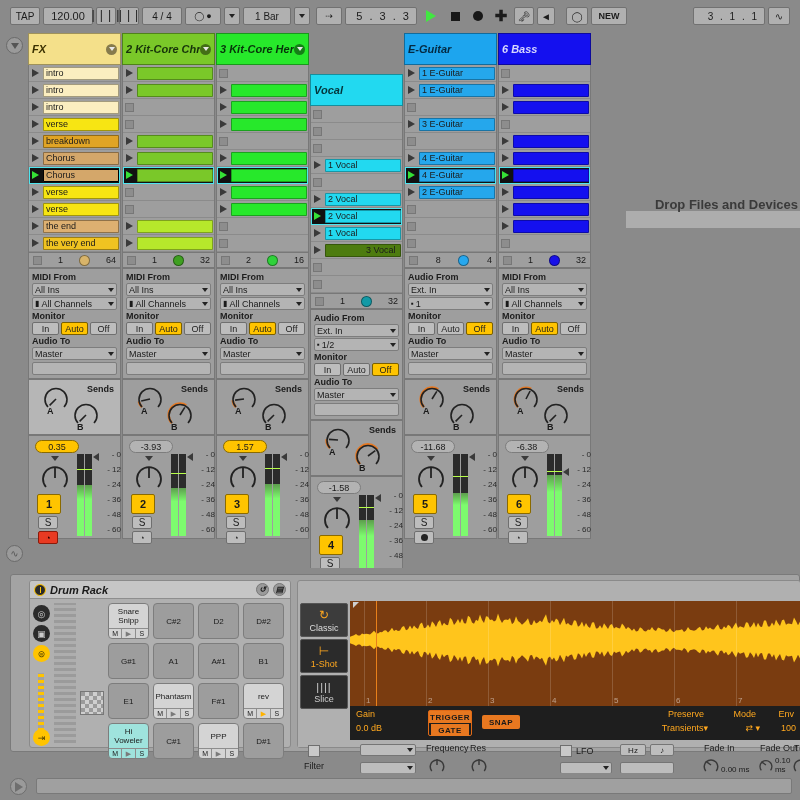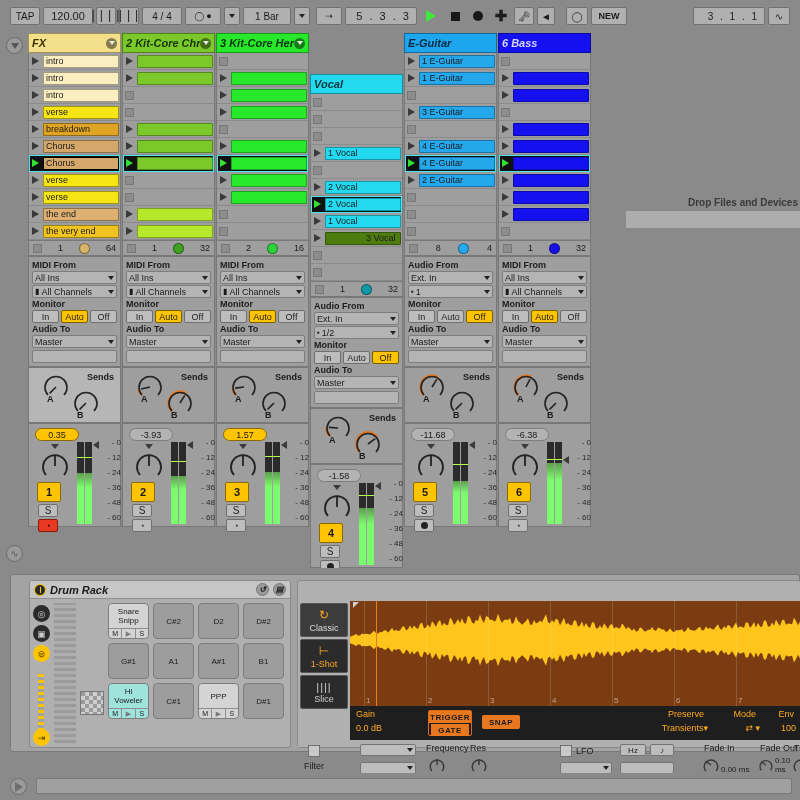--- a/index.html
+++ b/index.html
@@ -44,21 +44,21 @@
   #leftstrip { position:absolute; left:0; top:0; width:28px; height:535px; background:#8a8a8a; }
   .circbtn { position:absolute; left:6px; width:17px;height:17px;border-radius:50%;
     background:#9a9a9a; border:1px solid #6a6a6a; display:flex;align-items:center;justify-content:center; }
 
   #grid { position:absolute; left:28px; top:0; width:772px; height:535px; }
   .trackcol { position:absolute; top:0; width:93px; }
   .tc0 { left:0; } .tc1 { left:94px; } .tc2 { left:188px; }
   .tc3 { left:282px; } .tc4 { left:376px; } .tc5 { left:470px; }
 
   .thead {
-    height:20px; display:flex; align-items:center; padding:0 3px;
+    height:32px; display:flex; align-items:center; padding:0 3px;
     font-style:italic; font-weight:bold; font-size:11px;
     border:1px solid rgba(0,0,0,.35);
   }
   .thead .tname { flex:1; overflow:hidden; white-space:nowrap; }
   .tarrow { width:11px;height:11px;border-radius:50%; background:rgba(0,0,0,.45);
     display:flex;align-items:center;justify-content:center; flex:none; }
   .tarrow i { width:0;height:0;border-left:3px solid transparent;border-right:3px solid transparent;border-top:4px solid #e8e8e8; }
 
   .clipslots { background:#9e9e9e; border-left:1px solid #787878; border-right:1px solid #787878; }
   .slot { height:17px; display:flex; align-items:center; padding:0 1px 0 1px;
@@ -107,21 +107,21 @@
   .recbtn { position:absolute; left:9px; top:95px; width:20px;height:13px; border-radius:2px;
     border:1px solid #6f6f6f; display:flex;align-items:center;justify-content:center; }
   .recbtn.armed { background:#e83a22; border-color:#8a1a0a; }
   .recbtn.off { background:#bdbdbd; }
   .meter { position:absolute; left:48px; top:18px; width:16px; height:82px; }
   .scale { position:absolute; left:68px; top:14px; width:24px; font-size:8px; color:#2a2a2a; }
   .scale div { position:absolute; right:0; }
 
   
   #browser { position:absolute; left:626px; top:18px; width:174px; height:515px; background:#8a8a8a; }
-  #dropmsg { position:absolute; right:2px; top:146px; font-size:10px; font-weight:bold; color:#3a3a3a; white-space:nowrap; }
+  #dropmsg { position:absolute; right:2px; top:146px; font-size:13px; font-weight:bold; color:#3a3a3a; white-space:nowrap; }
   #browserhl { position:absolute; left:0; top:160px; width:174px; height:17px; background:#adadad; }
 
   
   #devarea { position:absolute; left:0; top:568px; width:800px; height:205px; background:#8a8a8a; }
   #devtop { position:absolute; left:10px; top:6px; width:790px; height:178px;
     background:#a3a3a3; border:1px solid #7a7a7a; border-radius:3px; }
 
   .devpanel { position:absolute; top:5px; height:168px; background:#b0b0b0;
     border:1px solid #8a8a8a; border-radius:3px; }
   .devtitle { height:18px; display:flex; align-items:center; gap:4px; padding:0 4px;
@@ -1222,20 +1222,44 @@
               <div class="padname">A1</div>
             </div>
             <div class="pad">
               <div class="padname">A#1</div>
             </div>
             <div class="pad">
               <div class="padname">B1</div>
             </div>
           </div>
           <div class="padrow">
+            <div class="pad">
+              <div class="padname">E1</div>
+            </div>
+            <div class="pad filled">
+              <div class="padname">Phantasm</div>
+              <div class="padctl">
+                <span>M</span>
+                <span style="color:#7a7a7a;">▶</span>
+                <span>S</span>
+              </div>
+            </div>
+            <div class="pad">
+              <div class="padname">F#1</div>
+            </div>
+            <div class="pad filled">
+              <div class="padname">rev</div>
+              <div class="padctl">
+                <span>M</span>
+                <span style="color:#ffb300;">▶</span>
+                <span>S</span>
+              </div>
+            </div>
+          </div>
+          <div class="padrow">
             <div class="pad sel">
               <div class="padname">Hi<br>Voweler</div>
               <div class="padctl">
                 <span>M</span>
                 <span style="color:#7a7a7a;">▶</span>
                 <span>S</span>
               </div>
             </div>
             <div class="pad">
               <div class="padname">C#1</div>

